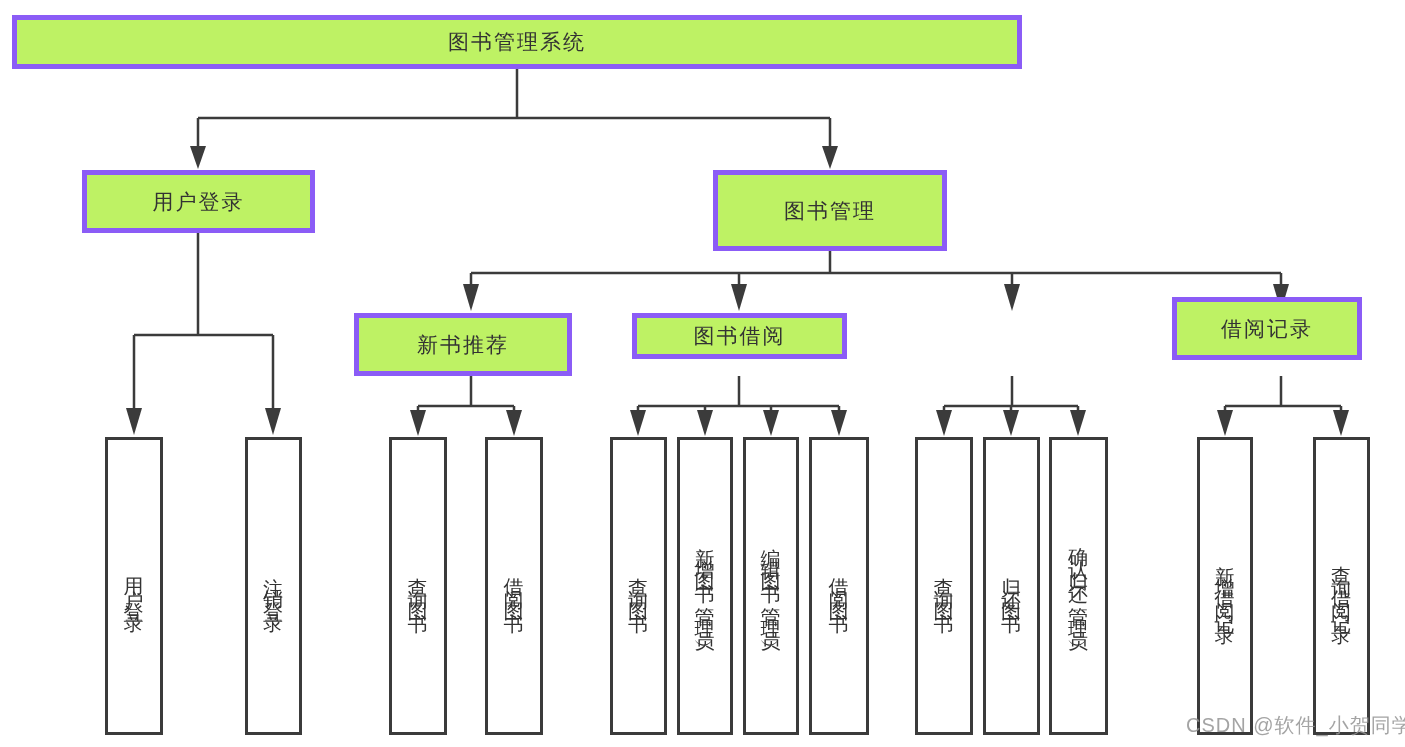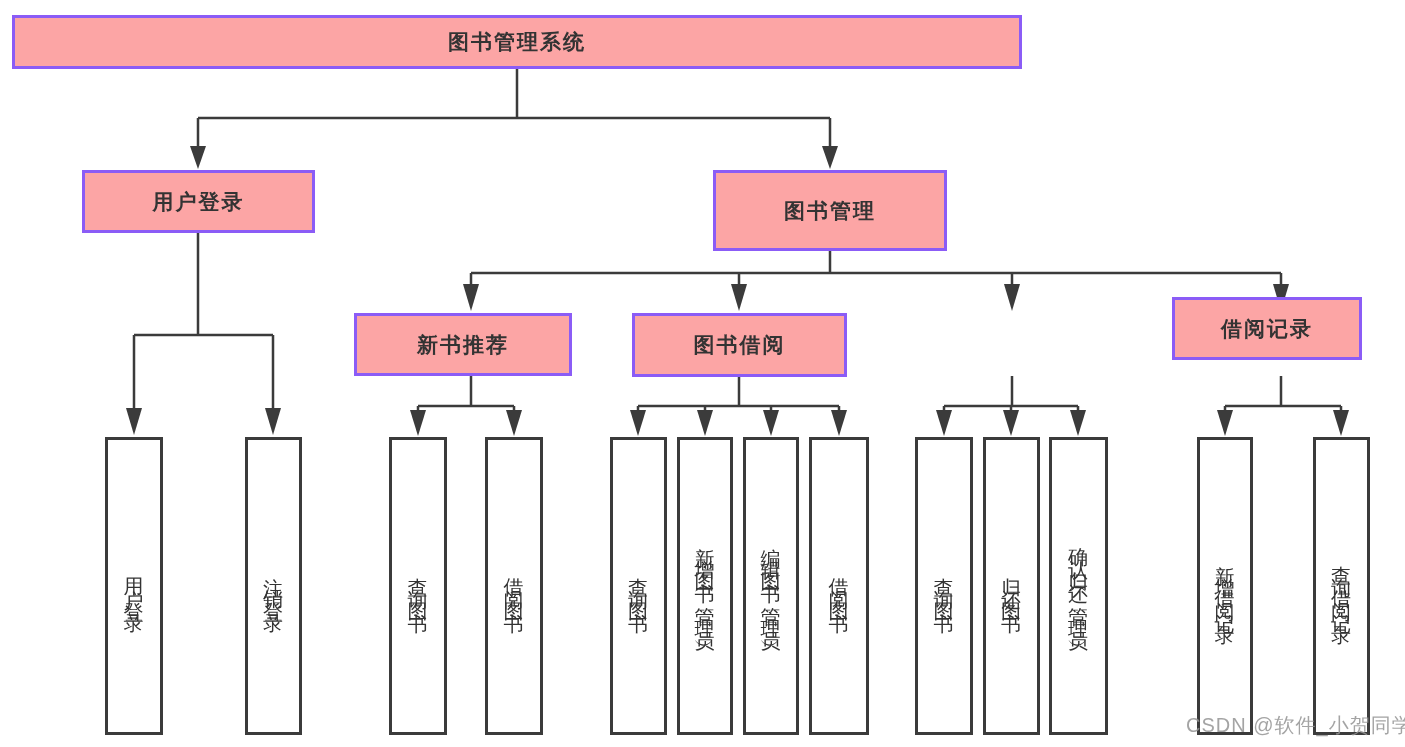--- a/index.html
+++ b/index.html
@@ -2,23 +2,23 @@
 <html><head>
 <meta charset="utf-8">
 <style>
   html,body{margin:0;padding:0;background:#ffffff;}
   .canvas{
     position:relative;width:1405px;height:747px;background:#ffffff;overflow:hidden;
     font-family:"Liberation Sans","DejaVu Sans",sans-serif;color:#333333;
   }
   .connector-svg{position:absolute;left:0;top:0;width:1405px;height:747px;}
   .hbox{
-    position:absolute;box-sizing:border-box;background:#fca5a5;
-    border:3px solid #8b5cf6;display:flex;align-items:center;justify-content:center;
-    font-size:21px;letter-spacing:2px;white-space:nowrap;font-weight:bold;
+    position:absolute;box-sizing:border-box;background:#bef264;
+    border:5px solid #8b5cf6;display:flex;align-items:center;justify-content:center;
+    font-size:21px;letter-spacing:2px;white-space:nowrap;
   }
   .vbox{
     position:absolute;box-sizing:border-box;background:#ffffff;
     border:3px solid #3b3b3b;display:flex;align-items:center;justify-content:center;
     writing-mode:vertical-rl;text-orientation:mixed;
     font-size:20px;letter-spacing:12px;line-height:1;
     top:437px;height:298px;
   }
   .watermark{
     position:absolute;left:1186px;top:712px;z-index:5;
@@ -79,21 +79,21 @@
       <polygon points="1333,410 1349,410 1341,436" stroke="none"></polygon>
     </g>
   </svg>
 
   <div class="hbox" style="left:12px;top:15px;width:1010px;height:54px">图书管理系统</div>
 
   <div class="hbox" style="left:82px;top:170px;width:233px;height:63px">用户登录</div>
   <div class="hbox" style="left:713px;top:170px;width:234px;height:81px">图书管理</div>
 
   <div class="hbox" style="left:354px;top:313px;width:218px;height:63px">新书推荐</div>
-  <div class="hbox" style="left:632px;top:313px;width:215px;height:64px">图书借阅</div>
+  <div class="hbox" style="left:632px;top:313px;width:215px;height:46px">图书借阅</div>
   <div class="hbox" style="left:1172px;top:297px;width:190px;height:63px">借阅记录</div>
 
   <div class="vbox" style="left:105px;width:58px">用户登录</div>
   <div class="vbox" style="left:245px;width:57px">注销登录</div>
 
   <div class="vbox" style="left:389px;width:58px">查询图书</div>
   <div class="vbox" style="left:485px;width:58px">借阅图书</div>
 
   <div class="vbox" style="left:610px;width:57px">查询图书</div>
   <div class="vbox" style="left:677px;width:56px">新增图书（管理员）</div>

